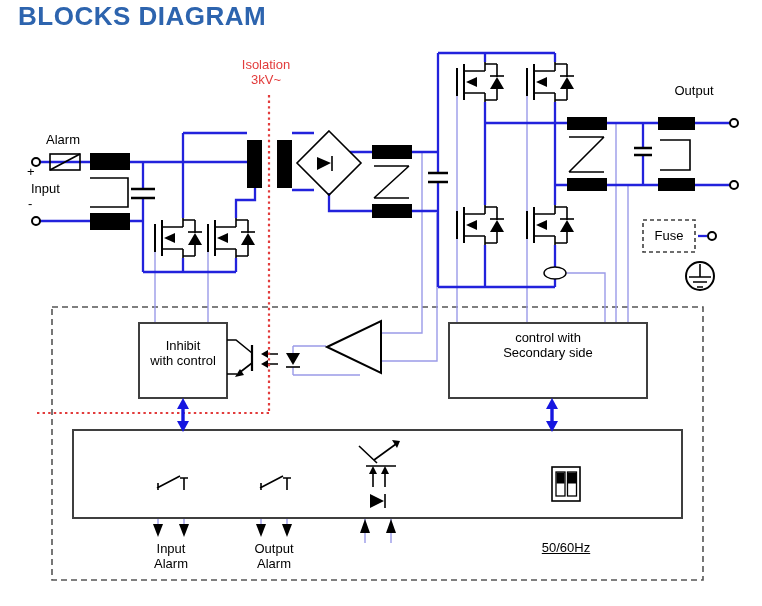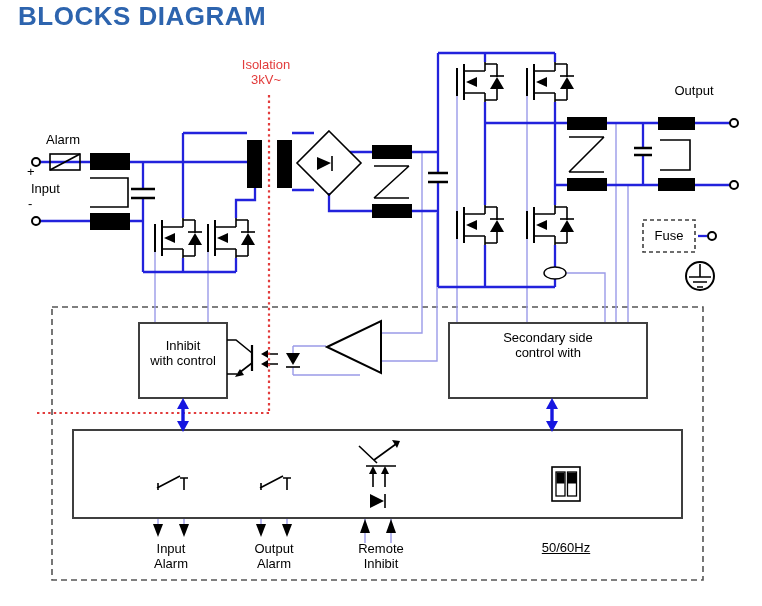--- a/index.html
+++ b/index.html
@@ -205,31 +205,27 @@
   <div class="lbl left" style="left:28px;top:196px;width:12px;">-</div>
 
   <div class="lbl" style="left:663px;top:83px;width:62px;">Output</div>
   <div class="lbl" style="left:643px;top:228px;width:52px;">Fuse</div>
 
   <div class="lbl" style="left:139px;top:338px;width:88px;">
     <div>Inhibit</div>
       <div>with control</div>
   </div>
   <div class="lbl" style="left:449px;top:330px;width:198px;">
-    <div>Secondary side</div>
-      <div>control with</div>
+    <div>control with</div>
+      <div>Secondary side</div>
   </div>
 
   <div class="lbl" style="left:141px;top:541px;width:60px;">
     <div>Input</div>
       <div>Alarm</div>
   </div>
   <div class="lbl" style="left:244px;top:541px;width:60px;">
     <div>Output</div>
       <div>Alarm</div>
   </div>
-  <div class="lbl" style="left:350px;top:541px;width:62px;">
-    <div>Remote</div>
-      <div>Inhibit</div>
-  </div>
   <div class="lbl" style="left:526px;top:540px;width:80px;text-decoration:underline;">50/60Hz</div>
 
 </div>
 
 </body></html>

